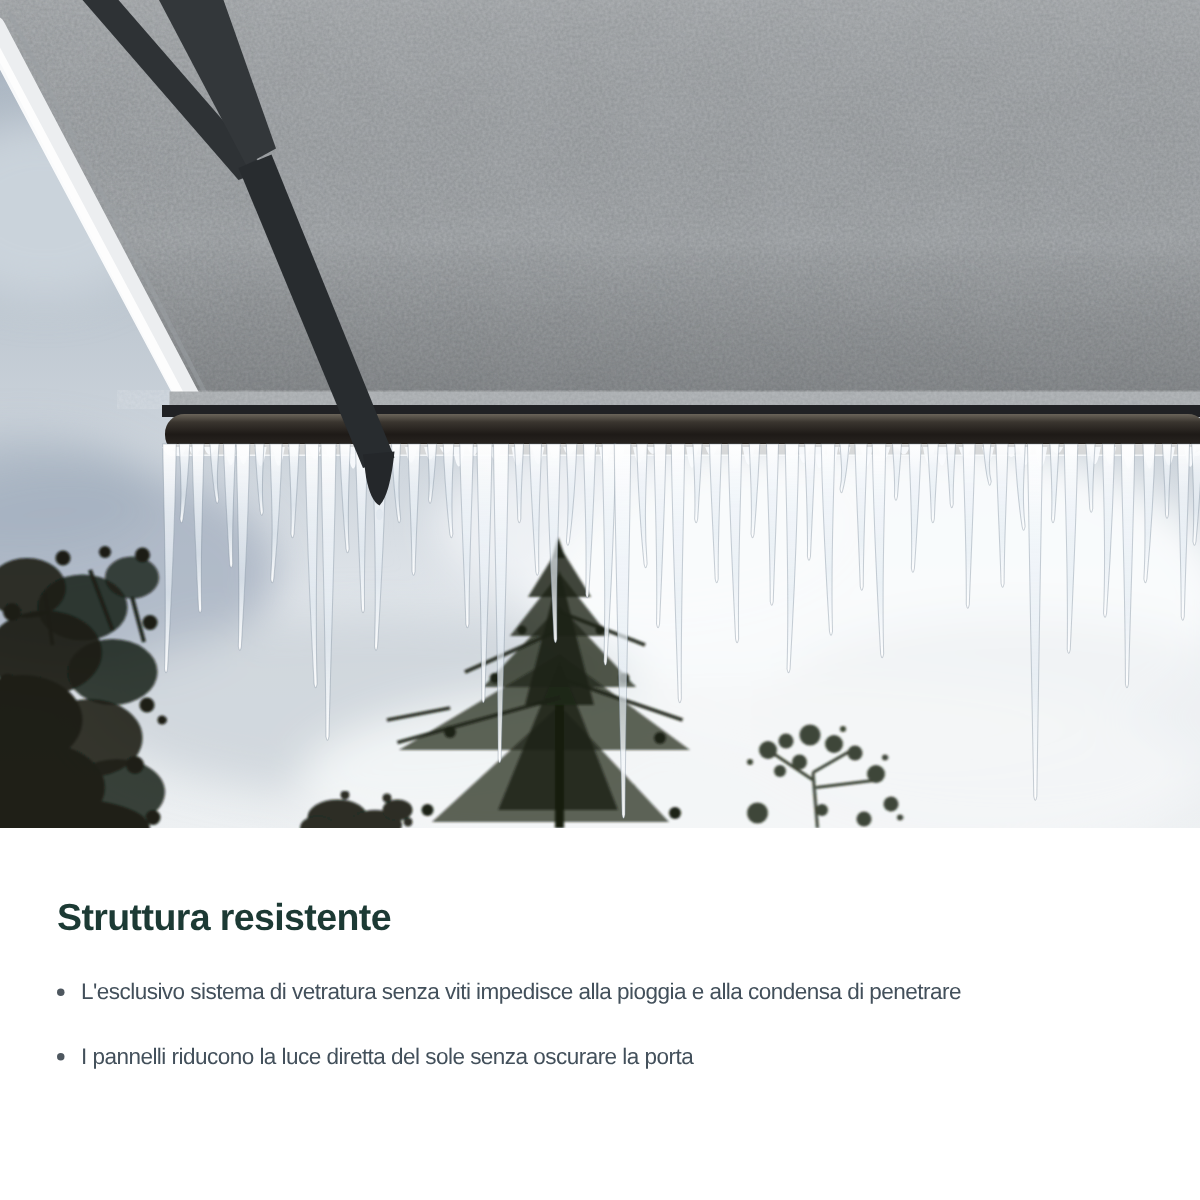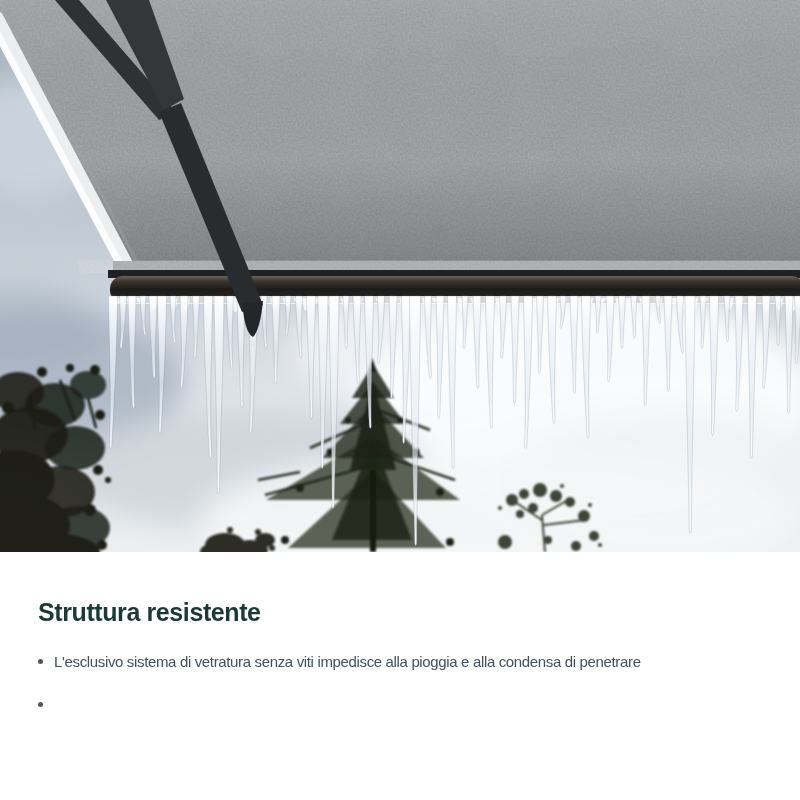--- a/index.html
+++ b/index.html
@@ -329,16 +329,17 @@
 
   <div class="text-block">
     <h2 class="feature-heading">Struttura resistente</h2>
     <ul class="feature-list">
       <li class="feature-item">
         <span class="bullet-dot"></span>
         <span>L'esclusivo sistema di vetratura senza viti impedisce alla pioggia e alla condensa di penetrare</span>
       </li>
       <li class="feature-item">
         <span class="bullet-dot"></span>
+        <span>I pannelli riducono la luce diretta del sole senza oscurare la porta</span>
       </li>
     </ul>
   </div>
 </div>
 
 </body></html>

